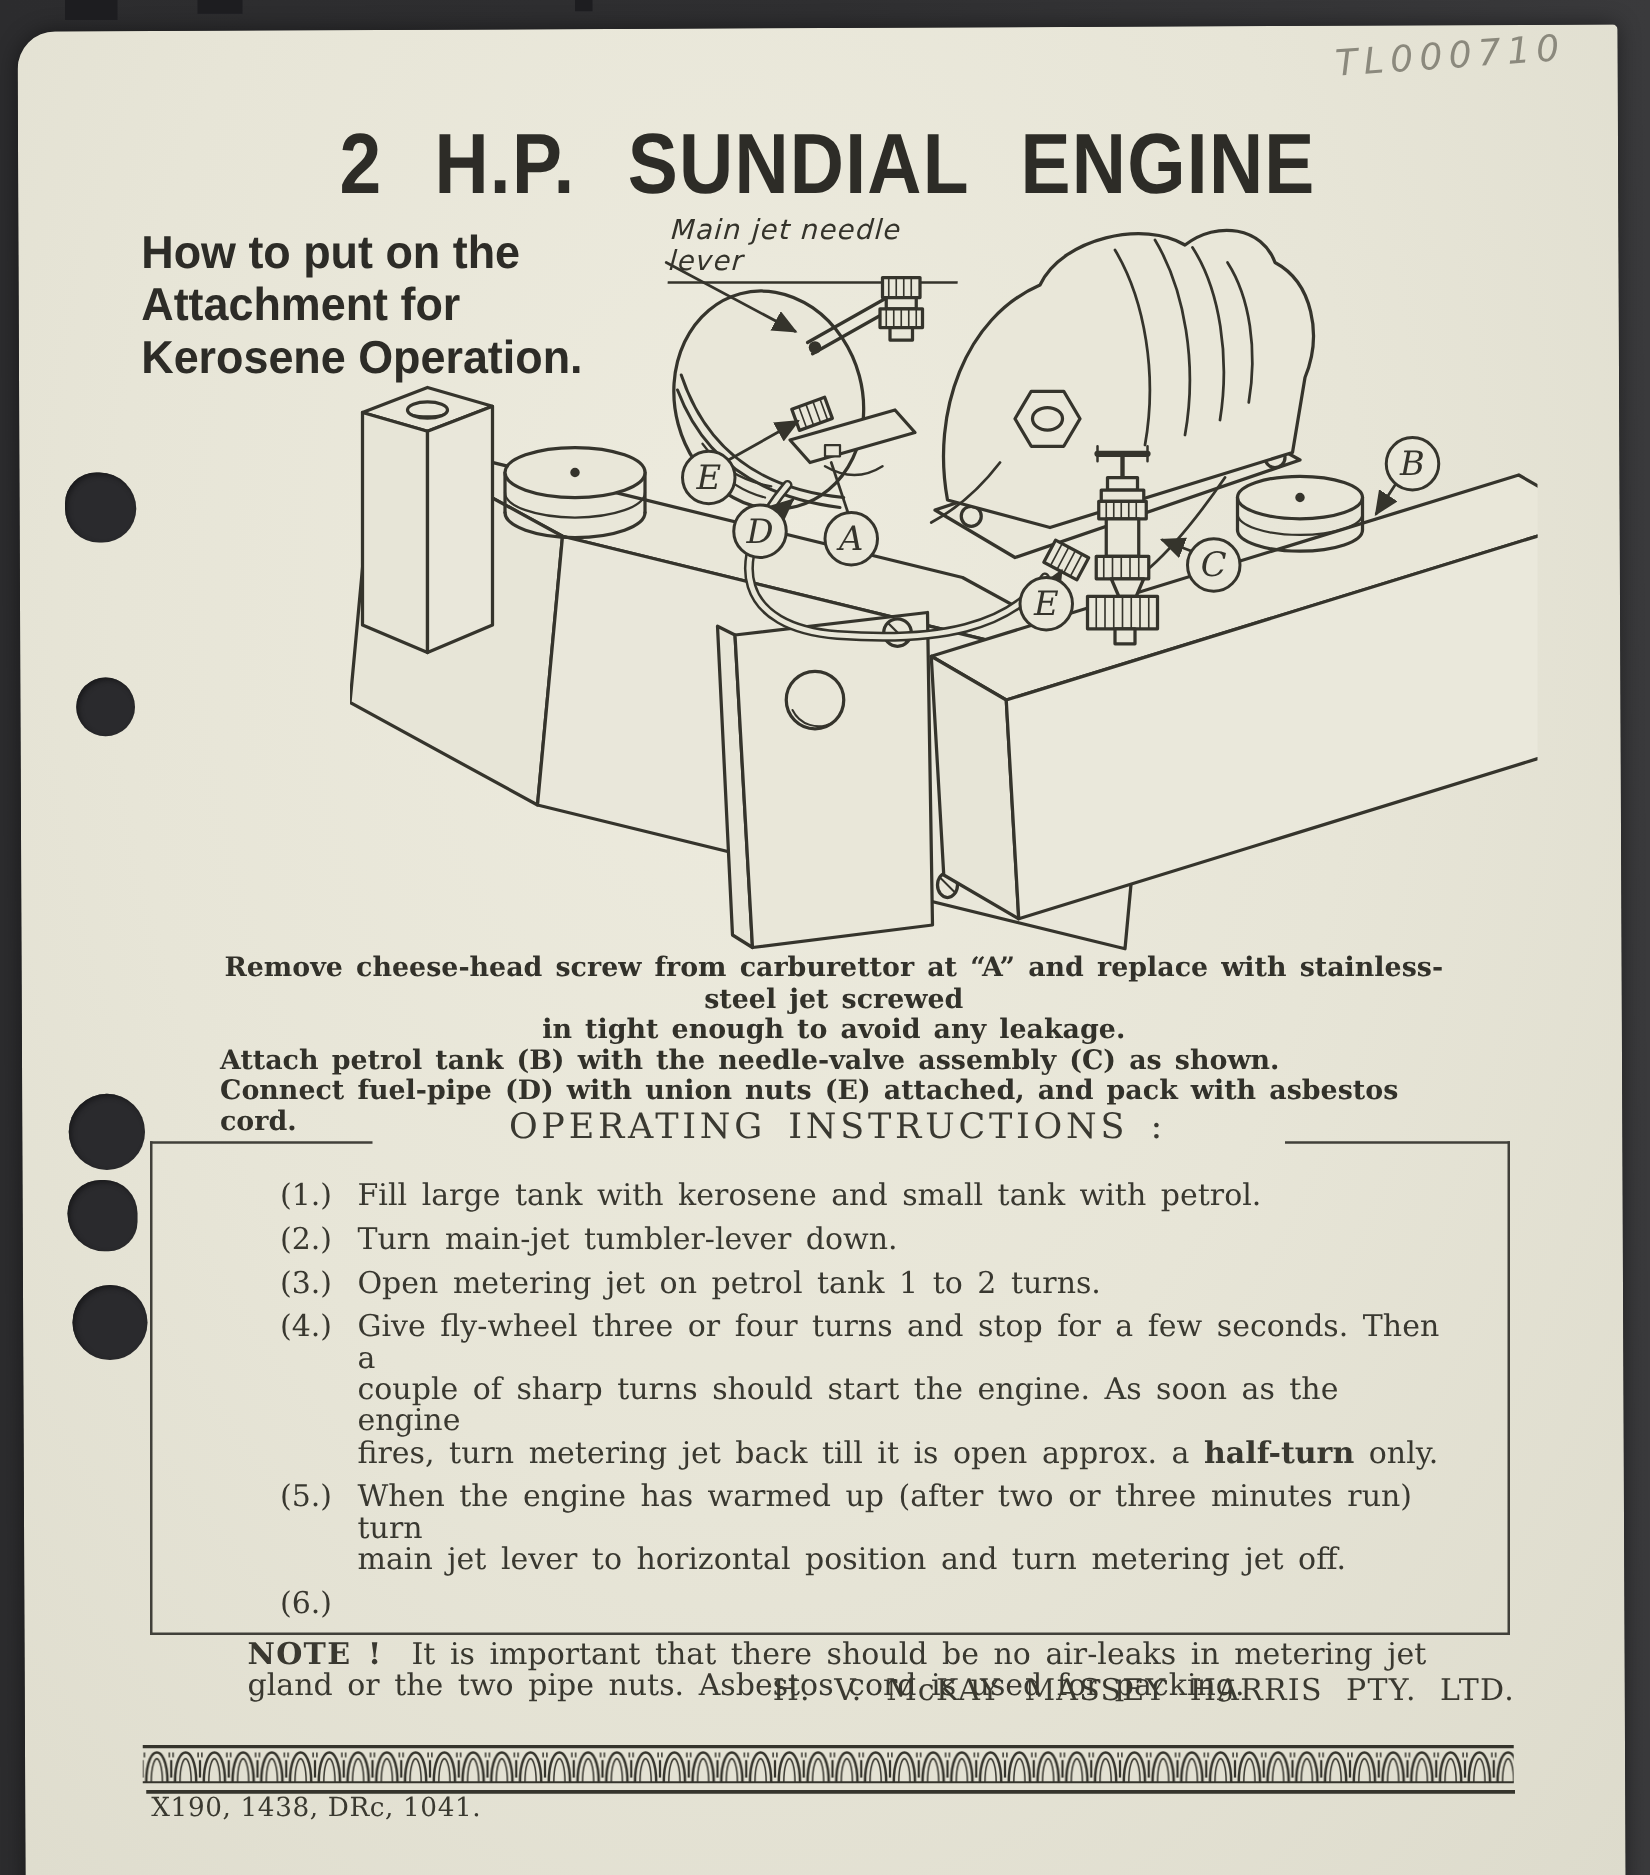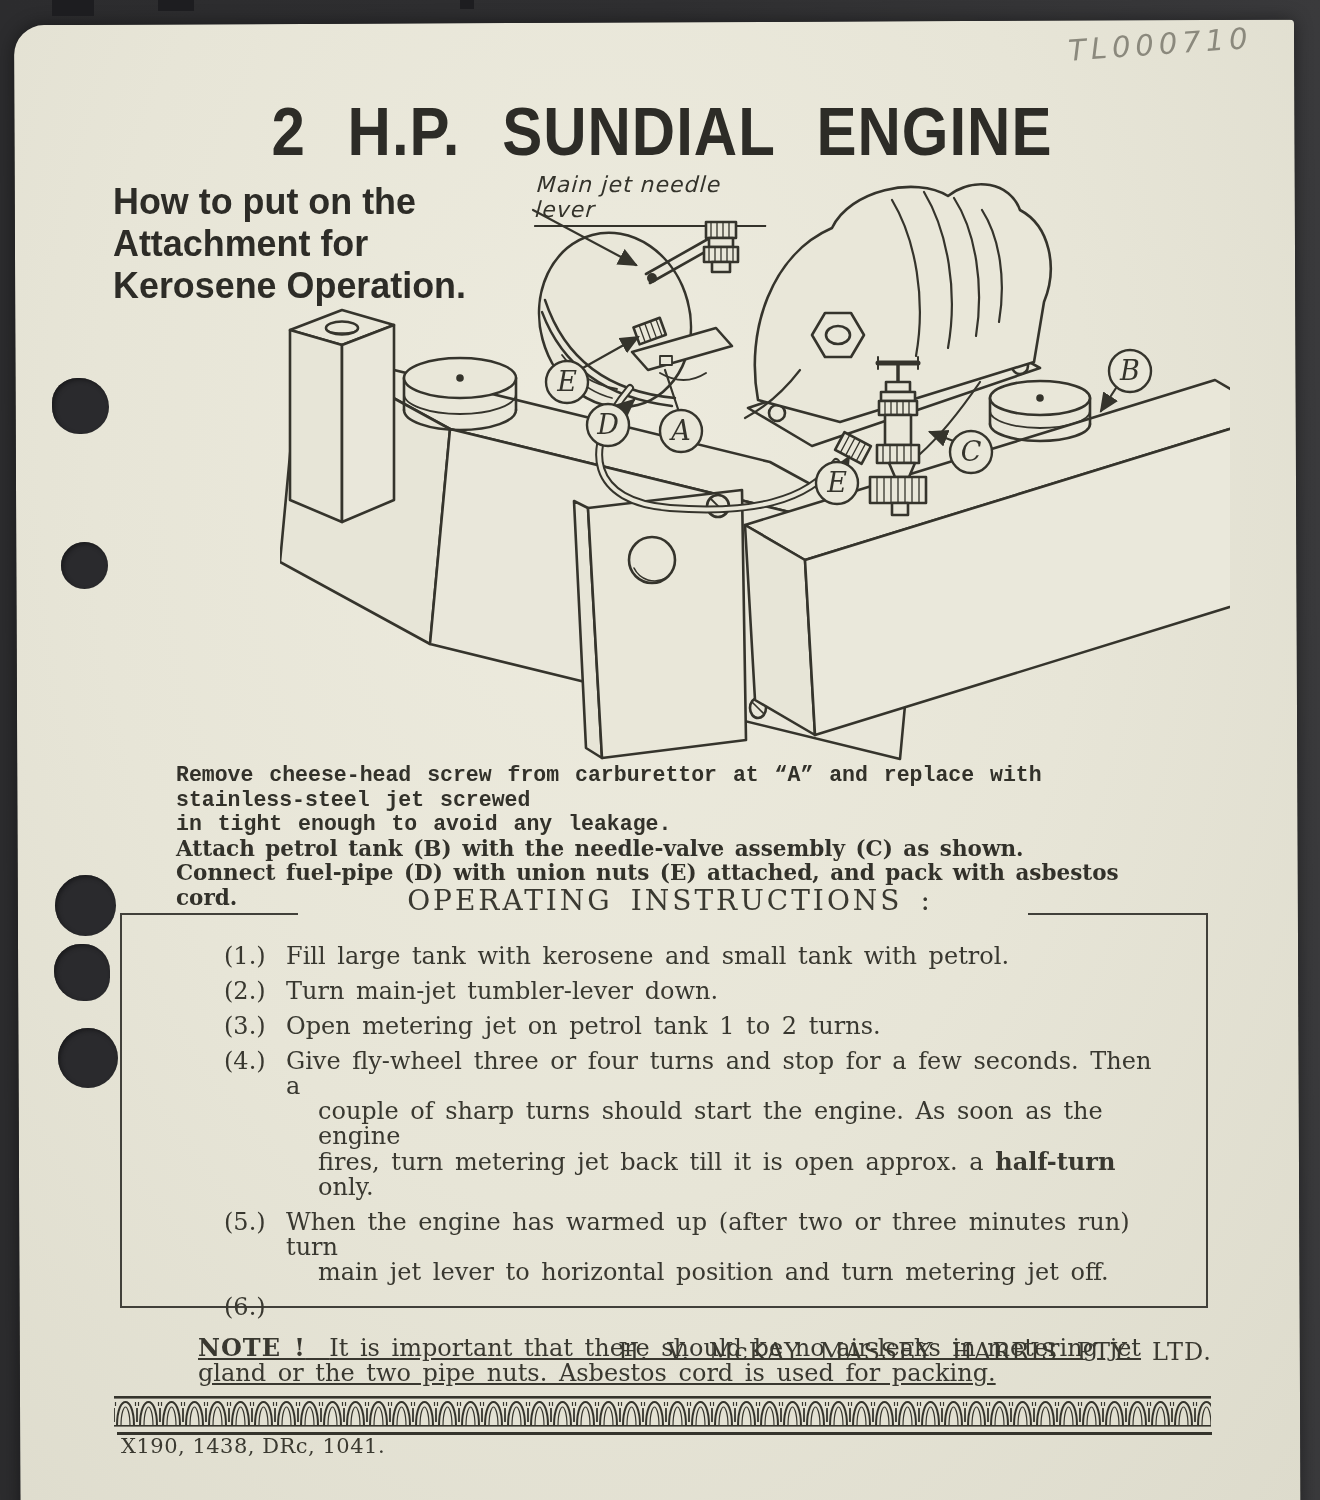--- a/index.html
+++ b/index.html
@@ -24,33 +24,33 @@
 
   #pencil-note{left:1068px;top:26px;width:220px;font-family:"DejaVu Sans",sans-serif;font-style:italic;
          font-size:29px;letter-spacing:5px;color:#8b897d;transform:rotate(-4deg);}
 
   #jet-label{left:536px;top:172px;width:232px;font-style:italic;font-family:"DejaVu Sans",sans-serif;
          font-size:22px;color:#34332b;border-bottom:2.5px solid #34332b;padding-bottom:3px;letter-spacing:1px;transform:skewX(-4deg);}
 
   
   #caption{left:176px;top:763px;width:982px;font-weight:bold;font-size:21.5px;line-height:24.5px;
            color:#32312a;word-spacing:3px;}
-  .cap-c{font-family:Liberation Mono, monospace;}
+  .cap-c{text-align:center;}
 
   
   .boxline{background:#41403a;}
   #instr-heading{left:330px;top:884px;width:680px;text-align:center;font-size:28px;letter-spacing:3px;color:#3a3931;word-spacing:6px;}
   #instr-body{left:120px;top:913px;width:1088px;height:395px;
               border-left:2px solid #41403a;border-right:2px solid #41403a;border-bottom:2px solid #41403a;
               box-sizing:border-box;padding-top:31px;font-size:24px;line-height:25px;color:#393830;word-spacing:4px;}
   .i-row{display:flex;padding-left:102px;margin-bottom:10px;}
   .i-num{width:62px;flex:0 0 62px;}
   .i-txt{flex:1;padding-right:48px;}
-  .i-txt .cont{margin-left:32px;}
-  #note-p{padding-left:76px;padding-right:60px;margin-top:15px;text-decoration:underline;}
+  .i-txt .cont{}
+  #note-p{padding-left:76px;padding-right:60px;margin-top:15px;}
   #note-p b{letter-spacing:1px;}
 
   #company{left:420px;top:1338px;width:792px;text-align:right;font-size:24px;letter-spacing:1px;word-spacing:10px;color:#3a3930;}
   #print-code{left:121px;top:1434px;font-size:21px;letter-spacing:.5px;color:#3a3930;}
 
   svg text.callout{font-family:"DejaVu Serif",serif;font-style:italic;font-size:27px;fill:#35342c;}
 </style>
 </head>
 <body>
 

